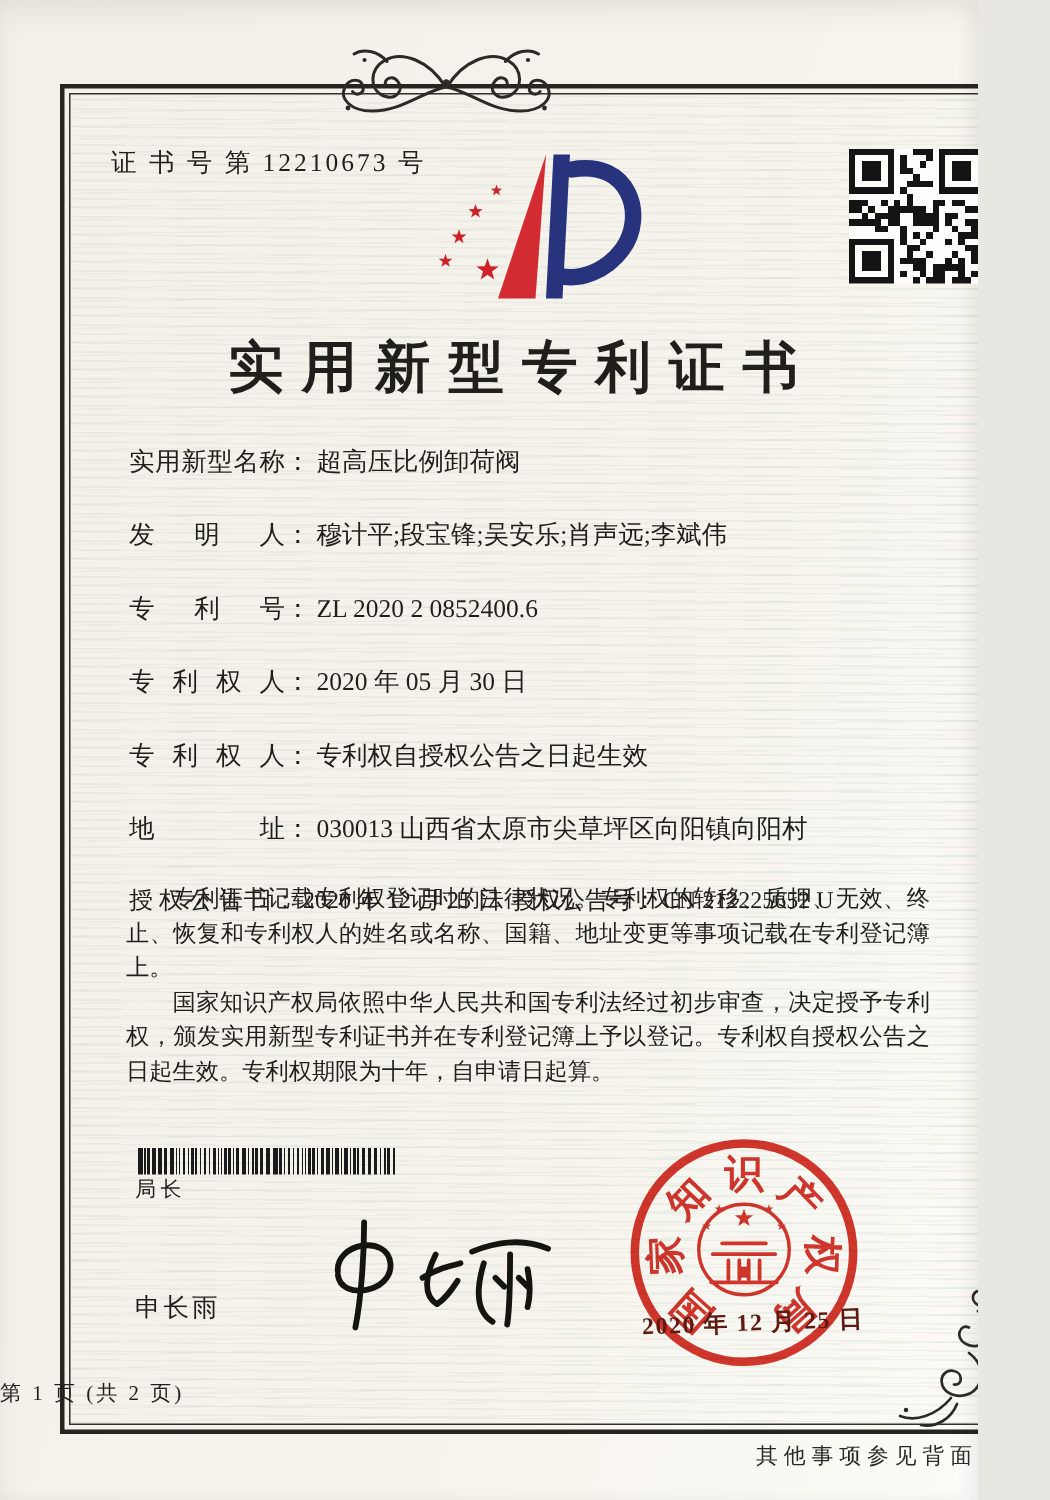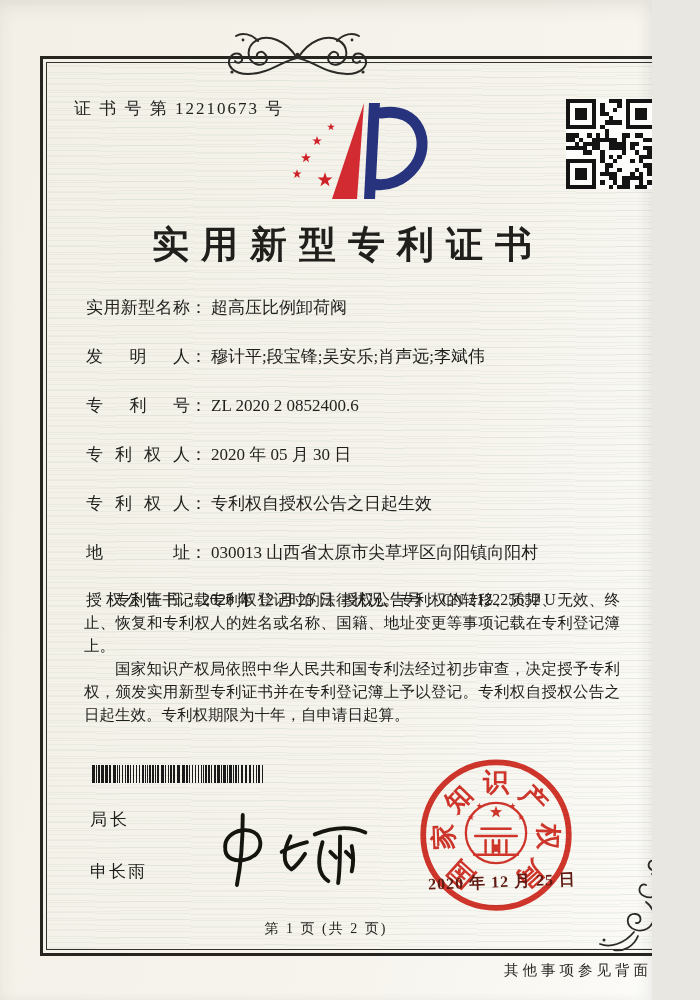--- a/index.html
+++ b/index.html
@@ -22,24 +22,24 @@
   .title{left:0;right:0;top:220px;text-align:center;font-size:37px;font-weight:700;letter-spacing:12px;text-indent:12px;margin-left:32px;}
   .fields{left:86px;top:296px;width:540px;font-size:17px;font-family:Liberation Serif, serif;}
   .row{margin-bottom:26px;white-space:nowrap;}
   .row.small{font-size:16px;}
   .lbl{display:inline-block;width:104px;text-align:justify;text-align-last:justify;vertical-align:bottom;}
   .row.small .lbl{width:96px;}
   .lbl2{margin-left:8px;}
   .colon{margin-right:4px;}
   .paras{left:84px;top:588px;width:536px;font-size:15.5px;line-height:23px;text-align:justify;}
   .paras p{margin:0;text-indent:2em;}
-  .sig-title{left:90px;top:808px;font-size:17px;letter-spacing:3px;}
+  .sig-title{left:90px;top:784px;font-size:14px;letter-spacing:3px;}
   .sig-name{left:90px;top:860px;font-size:17px;letter-spacing:2px;}
   .seal-date{left:428px;top:872px;font-size:16px;font-weight:600;color:#5e1b13;letter-spacing:1px;transform:rotate(-2deg);}
-  .page-foot{left:0;right:0;top:920px;text-align:center;font-size:14px;letter-spacing:2px;}
+  .page-foot{left:0;right:0;top:920px;font-size:14px;letter-spacing:2px;}
   .back-note{left:0;right:0;top:961px;text-align:right;font-size:14.5px;letter-spacing:4px;color:#2a2925;}
   .seal-svg{mix-blend-mode:multiply;}
   .seal-svg text{font-size:25px;font-weight:700;fill:#d2281e;font-family:"Liberation Serif","DejaVu Serif",serif;}
   svg{display:block;}
 </style>
 </head>
 <body>
 
 <div class="page">
 

